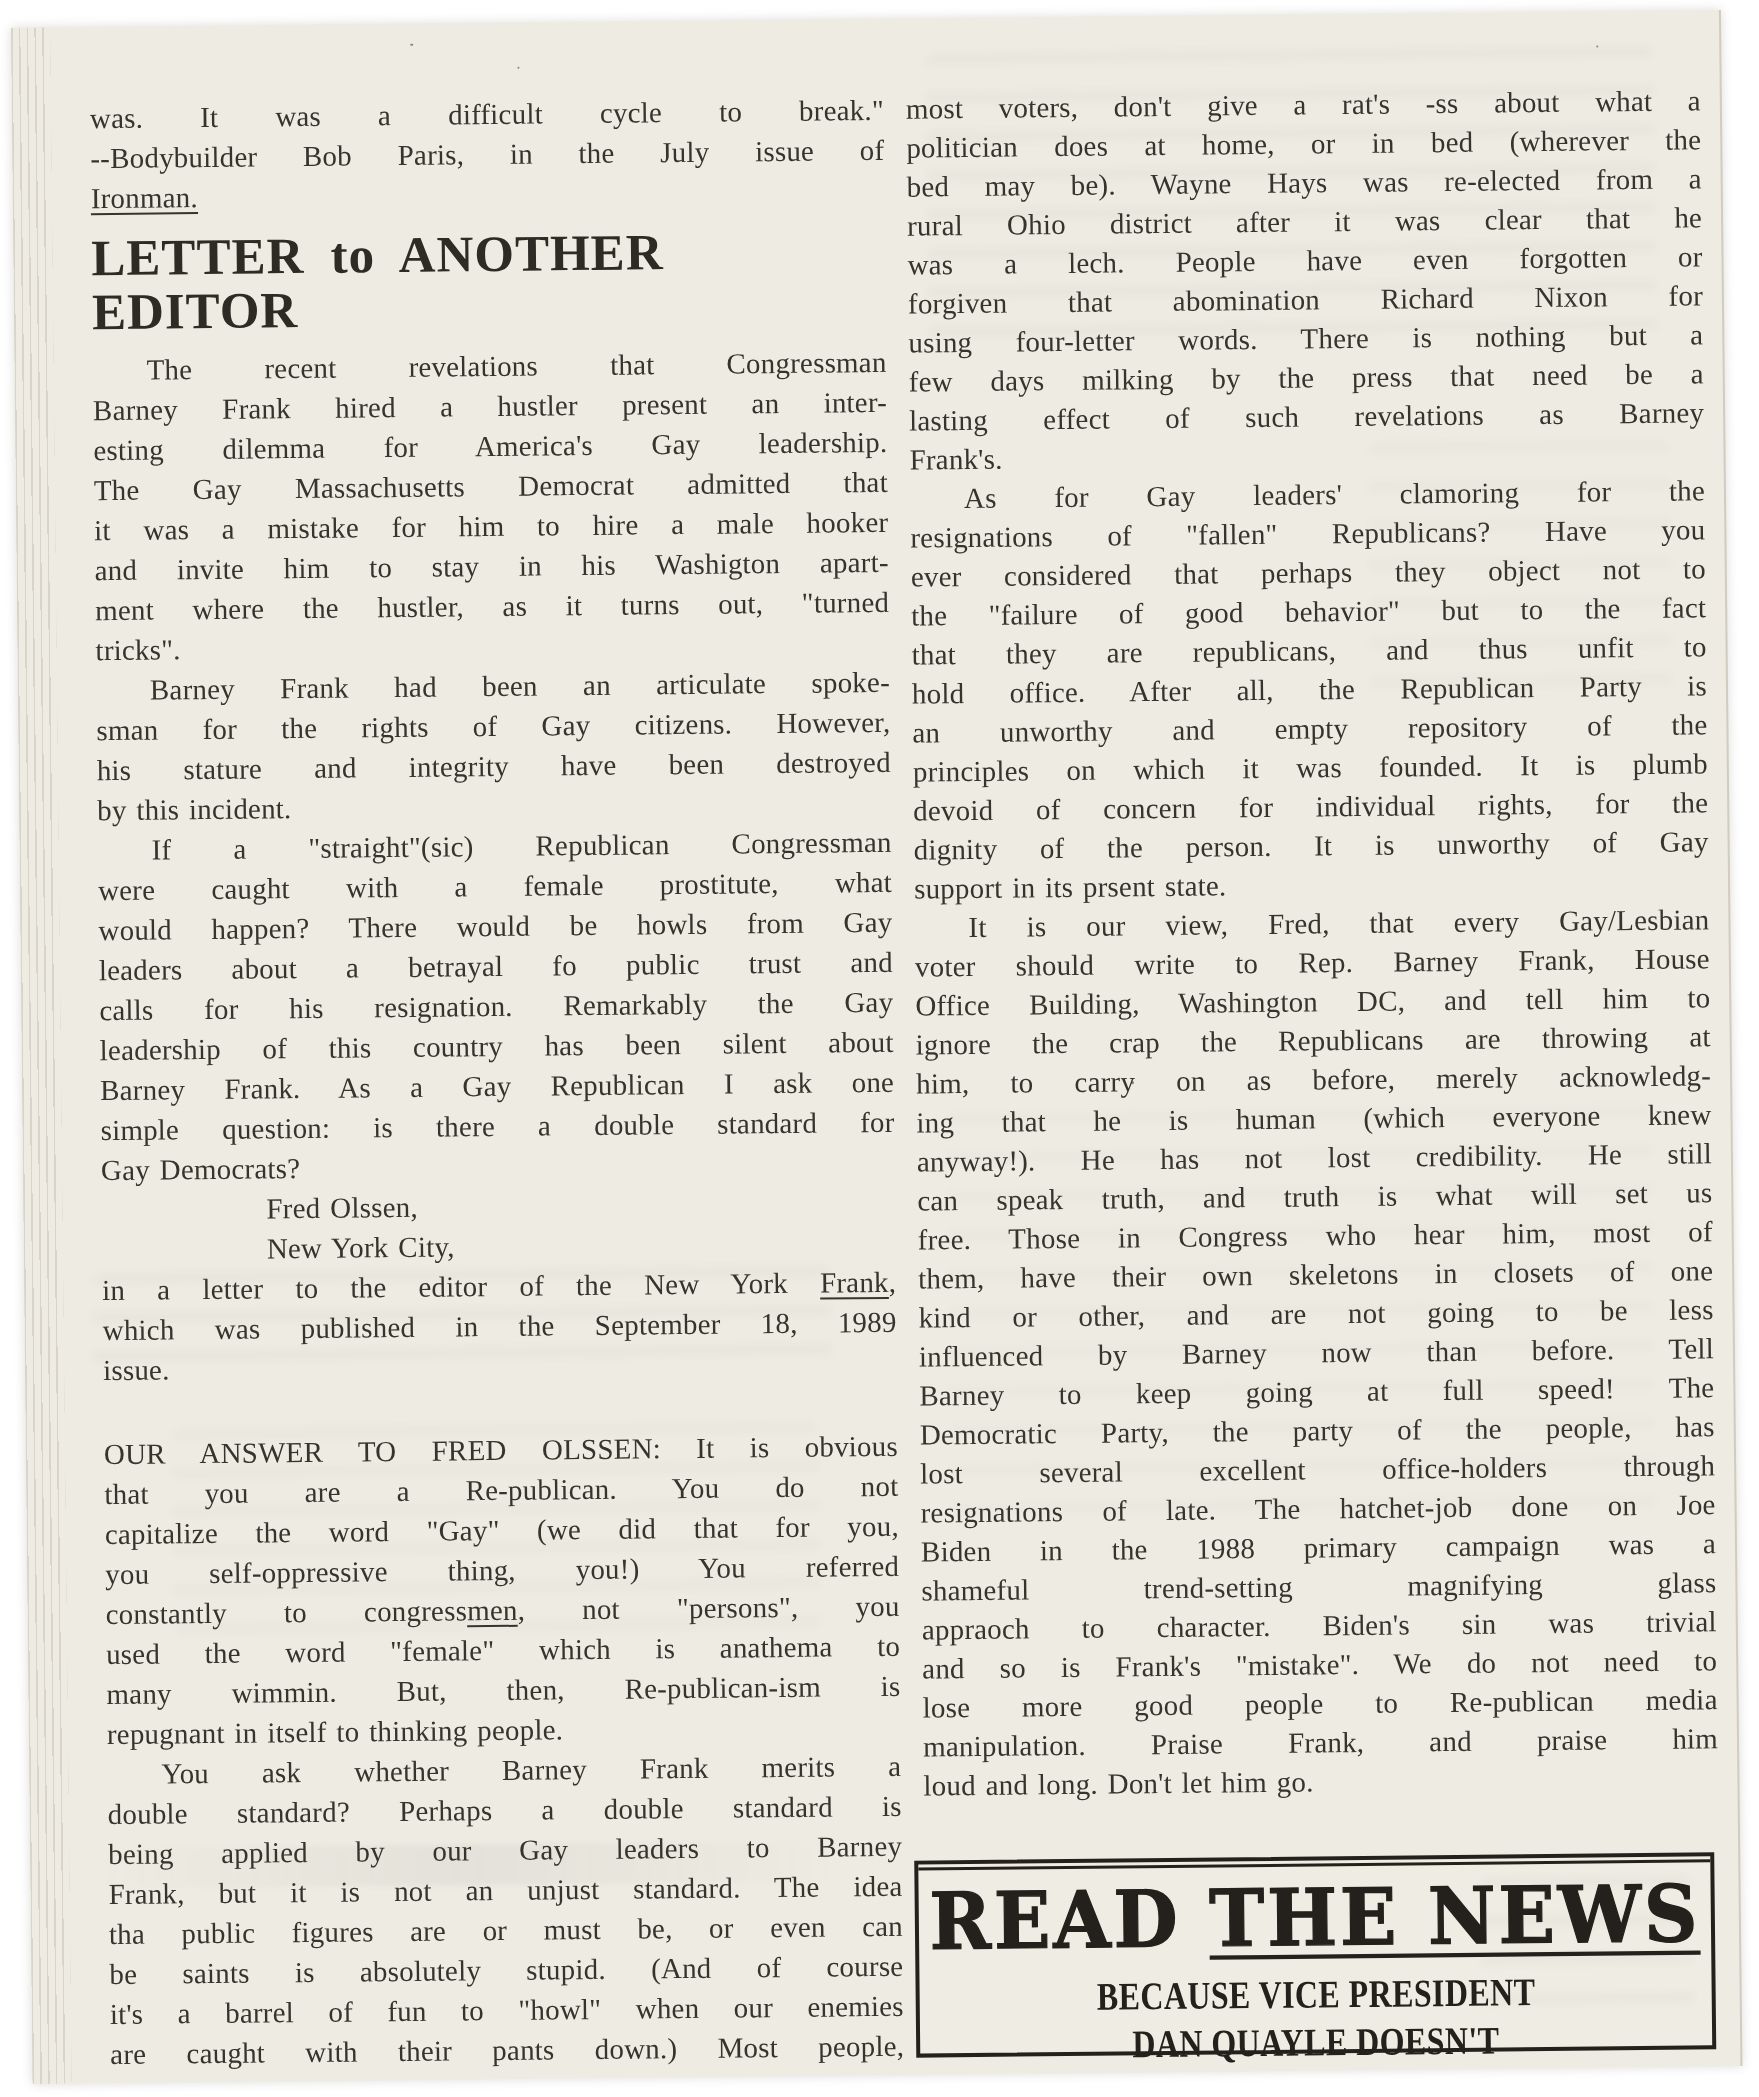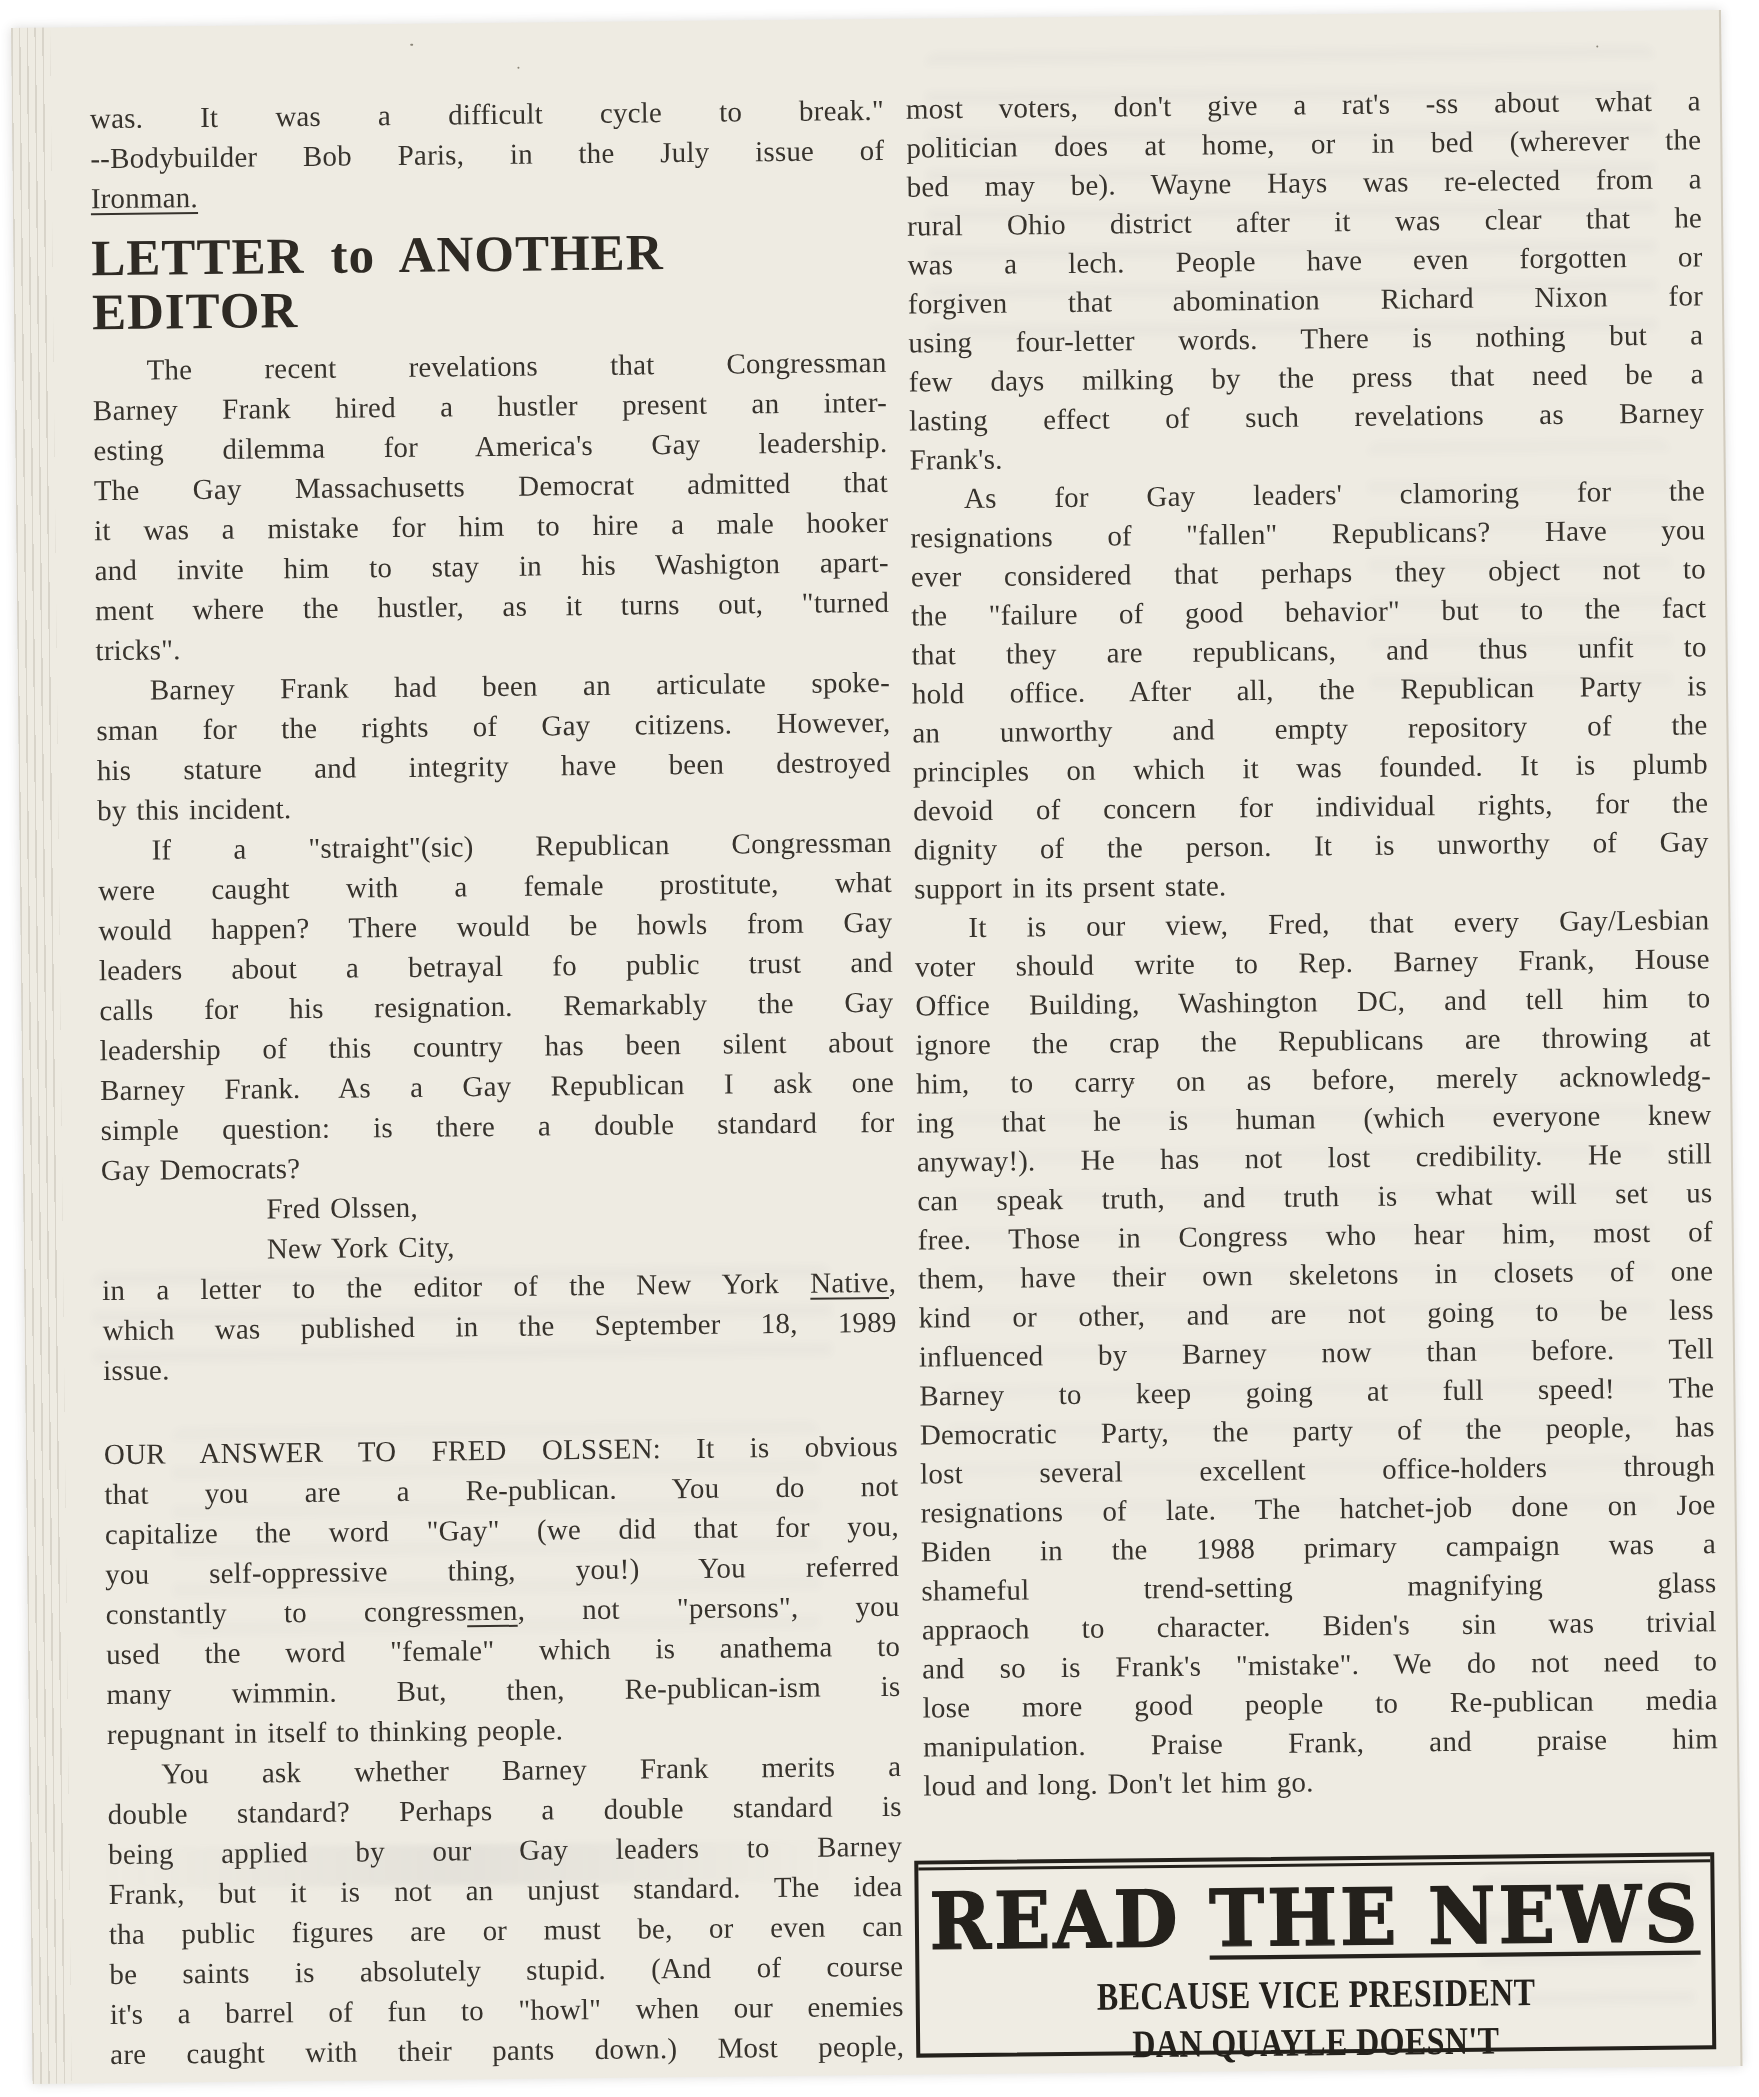--- a/index.html
+++ b/index.html
@@ -144,21 +144,21 @@
 
     <div class="para sig">
       <div class="lines">
 
       <div class="line jl first">Fred Olssen,</div>
           <div class="line">New York City,</div>
         </div>
     </div>
 
     <div class="para">
-      <div class="line jl"><span>in a letter to the editor of the New York </span><span class="u">Native</span><span>,</span></div>
+      <div class="line jl"><span>in a letter to the editor of the New York </span><span class="u">Frank</span><span>,</span></div>
       <div class="line jl">which was published in the September 18, 1989</div>
       <div class="line">issue.</div>
     </div>
 
     <div class="para gap-before">
       <div class="lines">
 
       <div class="line jl first">OUR ANSWER TO FRED OLSSEN: It is obvious</div>
           <div class="line jl">that you are a Re-publican. You do not</div>
           <div class="line jl">capitalize the word "Gay" (we did that for you,</div>

